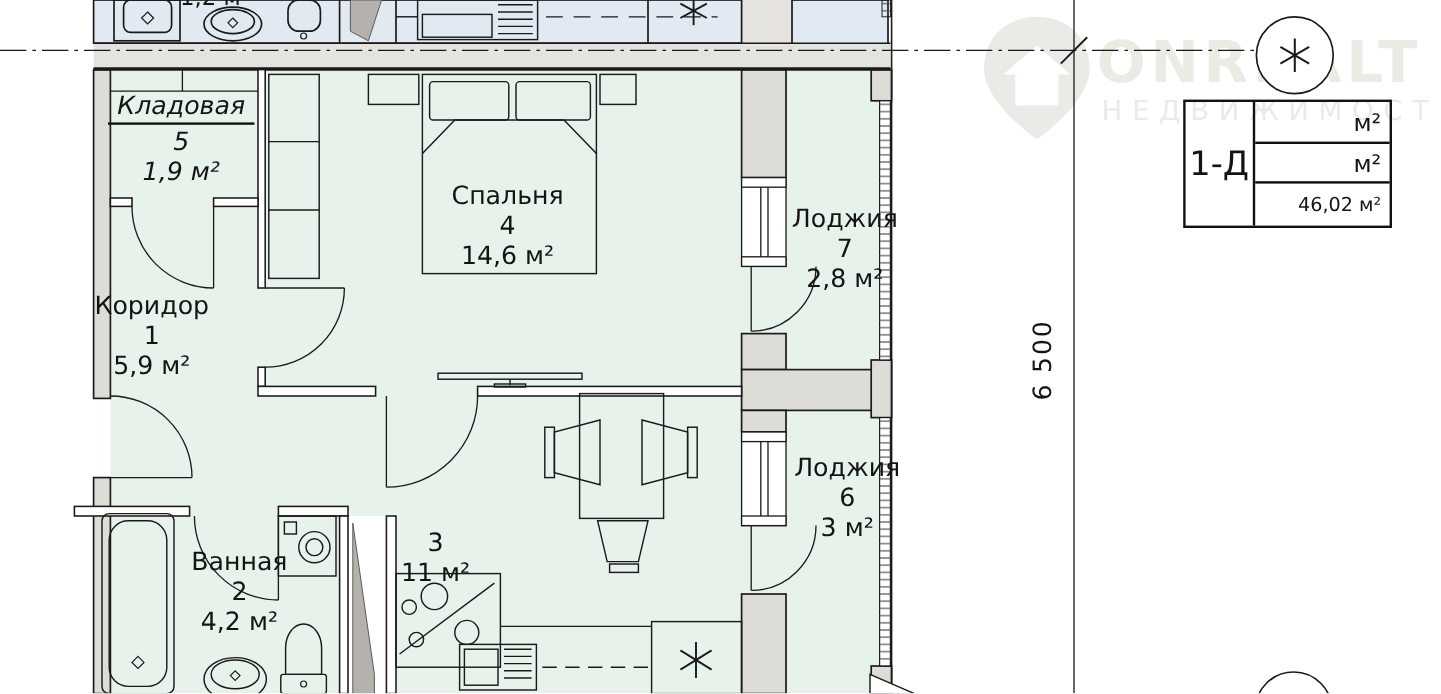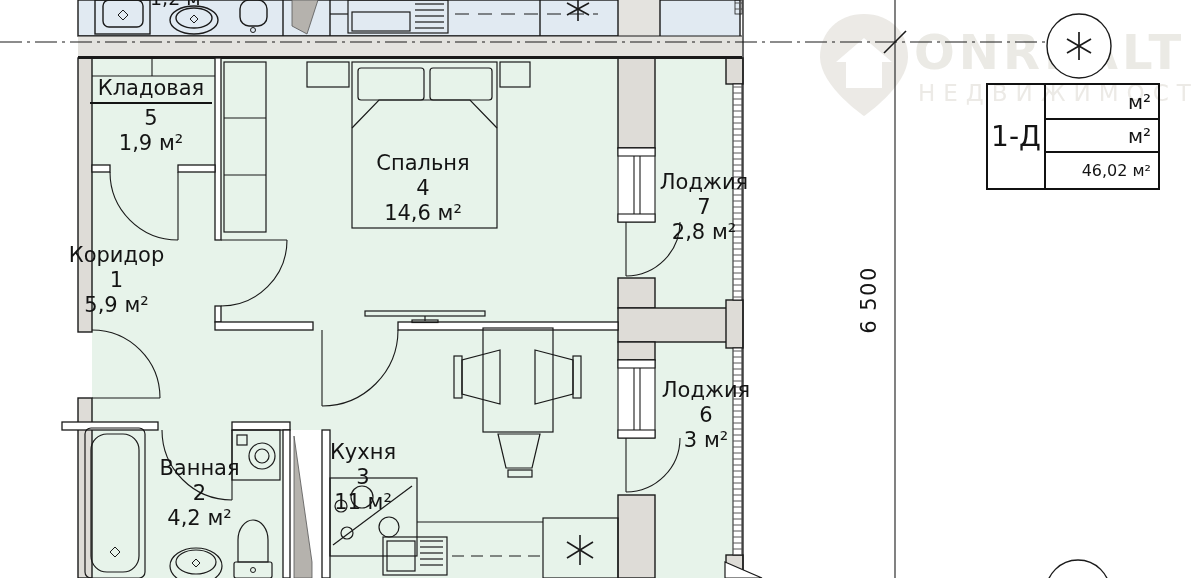--- a/index.html
+++ b/index.html
@@ -268,52 +268,51 @@
         <line x1="1067" y1="39" x2="1091" y2="53" stroke-width="1.7"></line>
         <line x1="1067" y1="53" x2="1091" y2="39" stroke-width="1.7"></line>
       </g>
       <circle cx="1078" cy="592" r="32" fill="#ffffff" stroke-width="1.4"></circle>
       <text x="876" y="300" transform="rotate(-90 876 300)" text-anchor="middle" font-size="21" letter-spacing="1.5" fill="#141414" stroke="none" font-family="DejaVu Sans, sans-serif">6 500</text>
     </g>
   </svg>
 
   <div class="clip-top">1,2 м²</div>
 
-  <div class="lbl" style="left:90px;top:76px;width:122px;">
+  <div class="lbl" style="left:90px;top:76px;width:122px;font-style:italic;">
     <div class="u">Кладовая</div>
     <div>5</div>
     <div>1,9 м²</div>
   </div>
   <div class="lbl" style="left:343px;top:112px;width:160px;margin-top:39px;">
     <div>Спальня</div>
     <div>4</div>
     <div>14,6 м²</div>
   </div>
-  <div class="lbl" style="left:54px;top:243px;width:125px;">
+  <div class="lbl" style="left:64px;top:243px;width:125px;">
     <div>Коридор</div>
     <div>1</div>
     <div>5,9 м²</div>
   </div>
   <div class="lbl" style="left:648px;top:170px;width:112px;">
     <div>Лоджия</div>
     <div>7</div>
     <div>2,8 м²</div>
   </div>
   <div class="lbl" style="left:650px;top:378px;width:112px;">
     <div>Лоджия</div>
     <div>6</div>
     <div>3 м²</div>
   </div>
   <div class="lbl" style="left:132px;top:456px;width:135px;">
     <div>Ванная</div>
     <div>2</div>
     <div>4,2 м²</div>
   </div>
   <div class="lbl" style="left:303px;top:440px;width:120px;">
-    <div>Кухня</div>
     <div>3</div>
     <div>11 м²</div>
   </div>
 
   <div class="legend">
     <div class="unit">1-Д</div>
     <div class="r r1">м²</div>
     <div class="r r2">м²</div>
     <div class="r r3">46,02 м²</div>
   </div>

